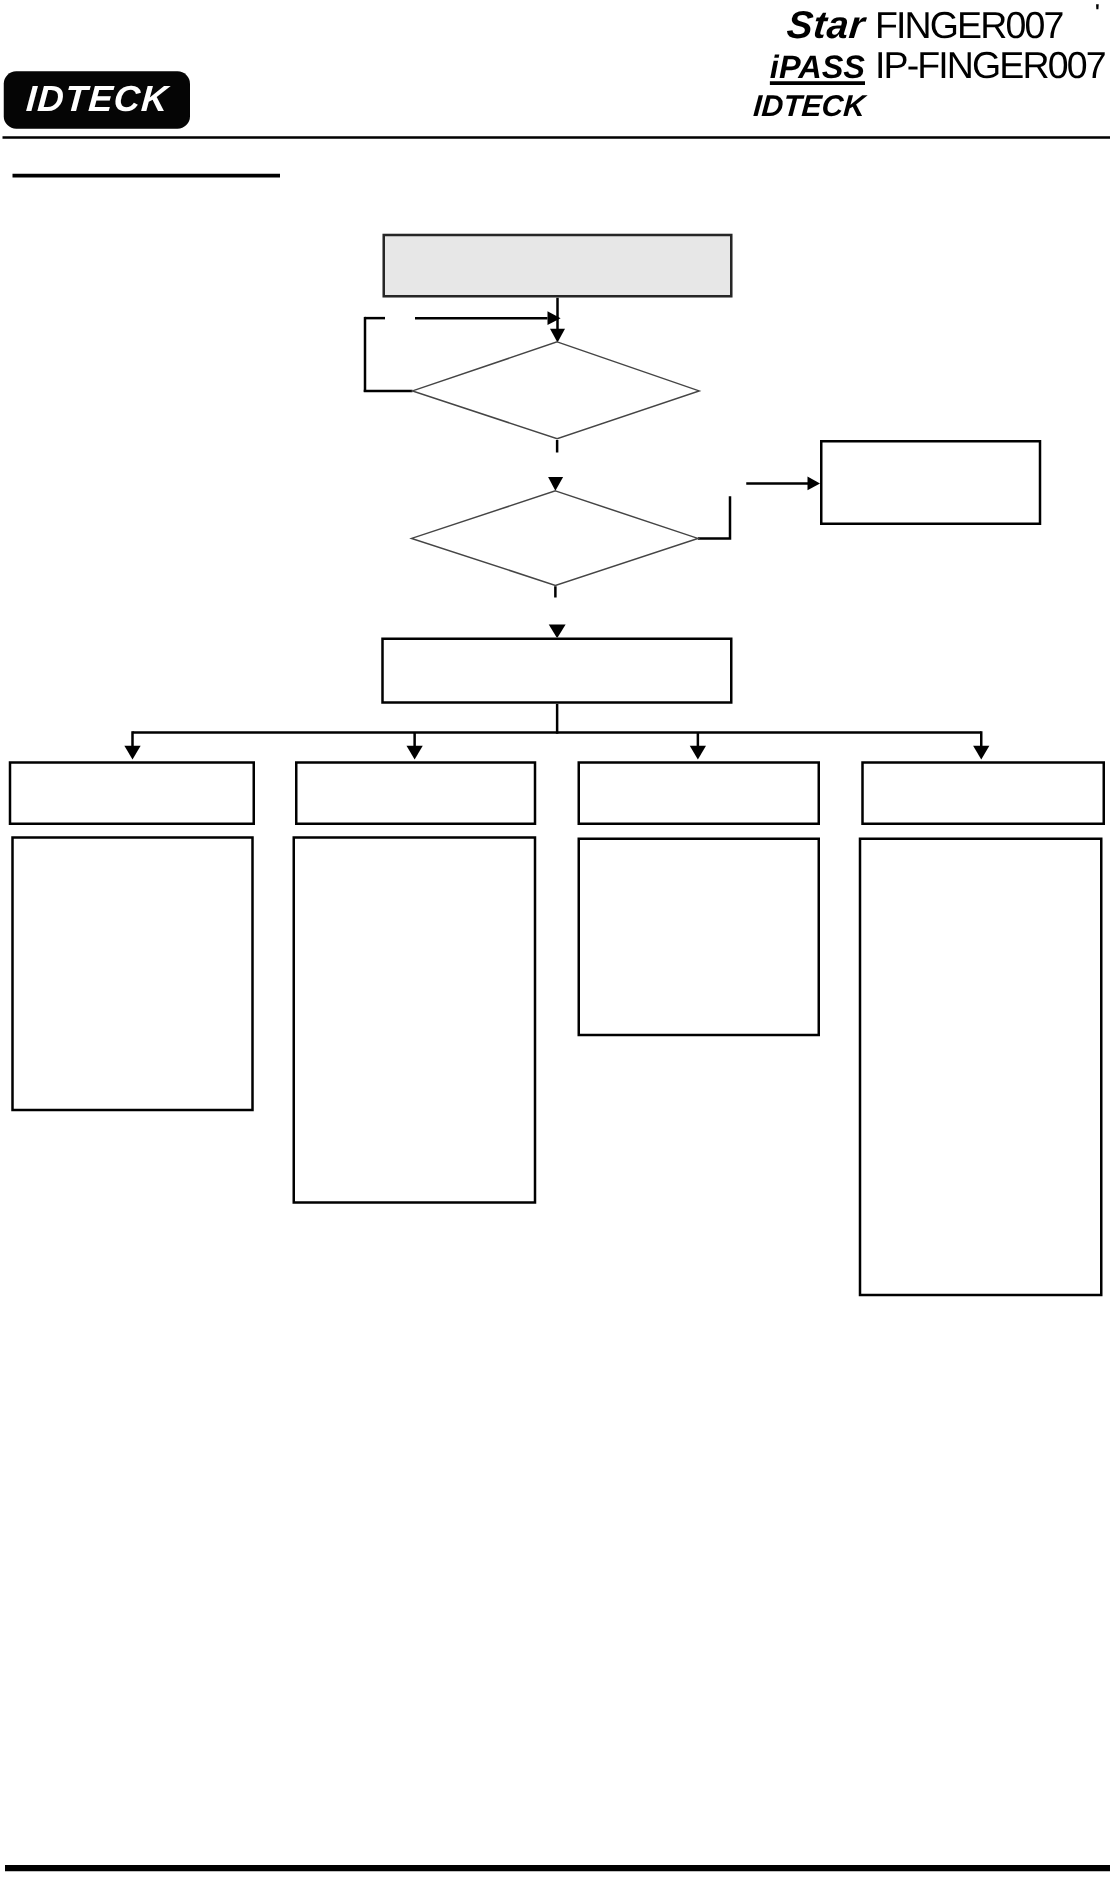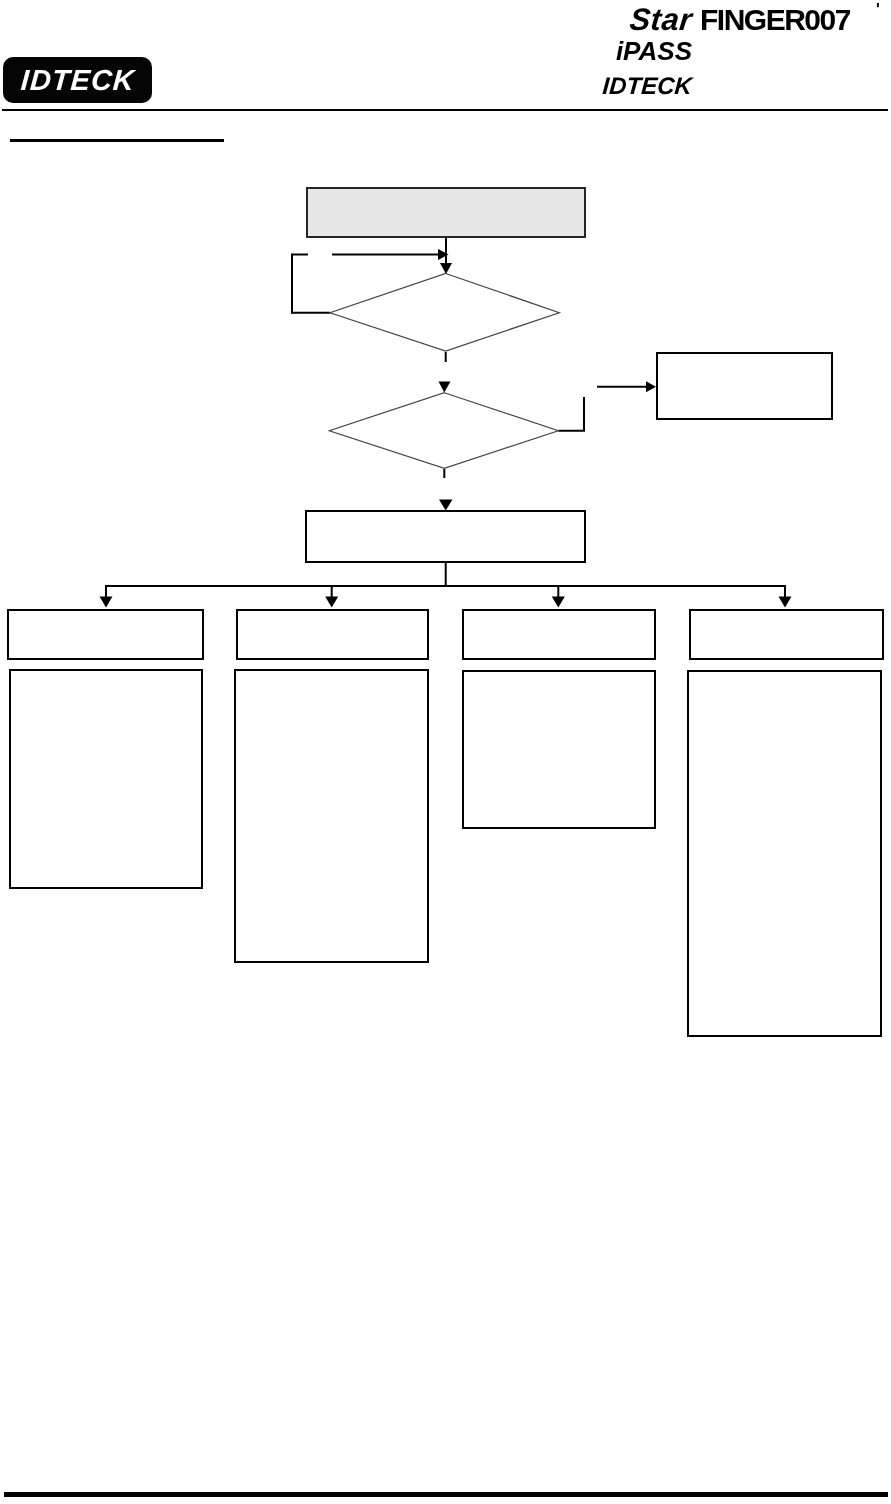--- a/index.html
+++ b/index.html
@@ -18,23 +18,23 @@
     transform:skewX(-4deg);
   }
   .corner-mark{position:absolute;left:876px;top:1px;font-size:16px;font-weight:700;}
   .products{position:absolute;left:558px;top:0;width:333px;}
   .prow{position:absolute;left:0;display:flex;align-items:baseline;white-space:nowrap;}
   .prow1{top:2px;}
   .prow2{top:36px;}
   .prow3{top:72px;}
   .brand{display:block;width:134px;text-align:right;font-style:italic;font-weight:700;}
   .brand-star{font-size:31px;letter-spacing:0.5px;transform:skewX(-6deg);}
-  .brand-ipass{font-size:26px;text-decoration-thickness:3px;text-underline-offset:3px;}
+  .brand-ipass{font-size:26px;text-decoration:underline;text-decoration-thickness:3px;text-underline-offset:3px;}
   .brand-idteck{font-size:24px;transform:skewX(-4deg);}
-  .model{font-weight:700;font-size:30px;letter-spacing:-1.5px;margin-left:8px;}
+  .model{font-weight:400;font-size:30px;letter-spacing:-1.5px;margin-left:8px;}
   .top-rule{position:absolute;left:2px;top:109px;width:886px;height:2px;background:#000;}
   .heading-underline{position:absolute;left:10px;top:139px;width:214px;height:3px;background:#000;}
   .section-heading{position:absolute;left:10px;top:118px;font-size:16px;font-weight:700;}
   
   .node{position:absolute;box-sizing:border-box;background:#fff;border:2px solid #000;
         display:flex;align-items:center;justify-content:center;font-size:13px;text-align:center;}
   .start-box{left:306px;top:187px;width:280px;height:51px;background:#e7e7e7;border:2px solid #262626;}
   .result-box{left:656px;top:352px;width:177px;height:68px;}
   .process-box{left:305px;top:510px;width:281px;height:53px;}
   .col1-header{left:7px;top:609px;width:197px;height:51px;}
@@ -57,20 +57,21 @@
     <span class="logo-text">IDTECK</span>
   </div>
 
   <div class="products">
     <div class="prow prow1">
       <span class="brand brand-star">Star</span>
       <span class="model">FINGER007</span>
     </div>
     <div class="prow prow2">
       <span class="brand brand-ipass">iPASS</span>
+      <span class="model">IP-FINGER007</span>
     </div>
     <div class="prow prow3">
       <span class="brand brand-idteck">IDTECK</span>
     </div>
   </div>
 
   <span class="corner-mark">'</span>
 
   <div class="top-rule"></div>
   <span class="section-heading"></span>

